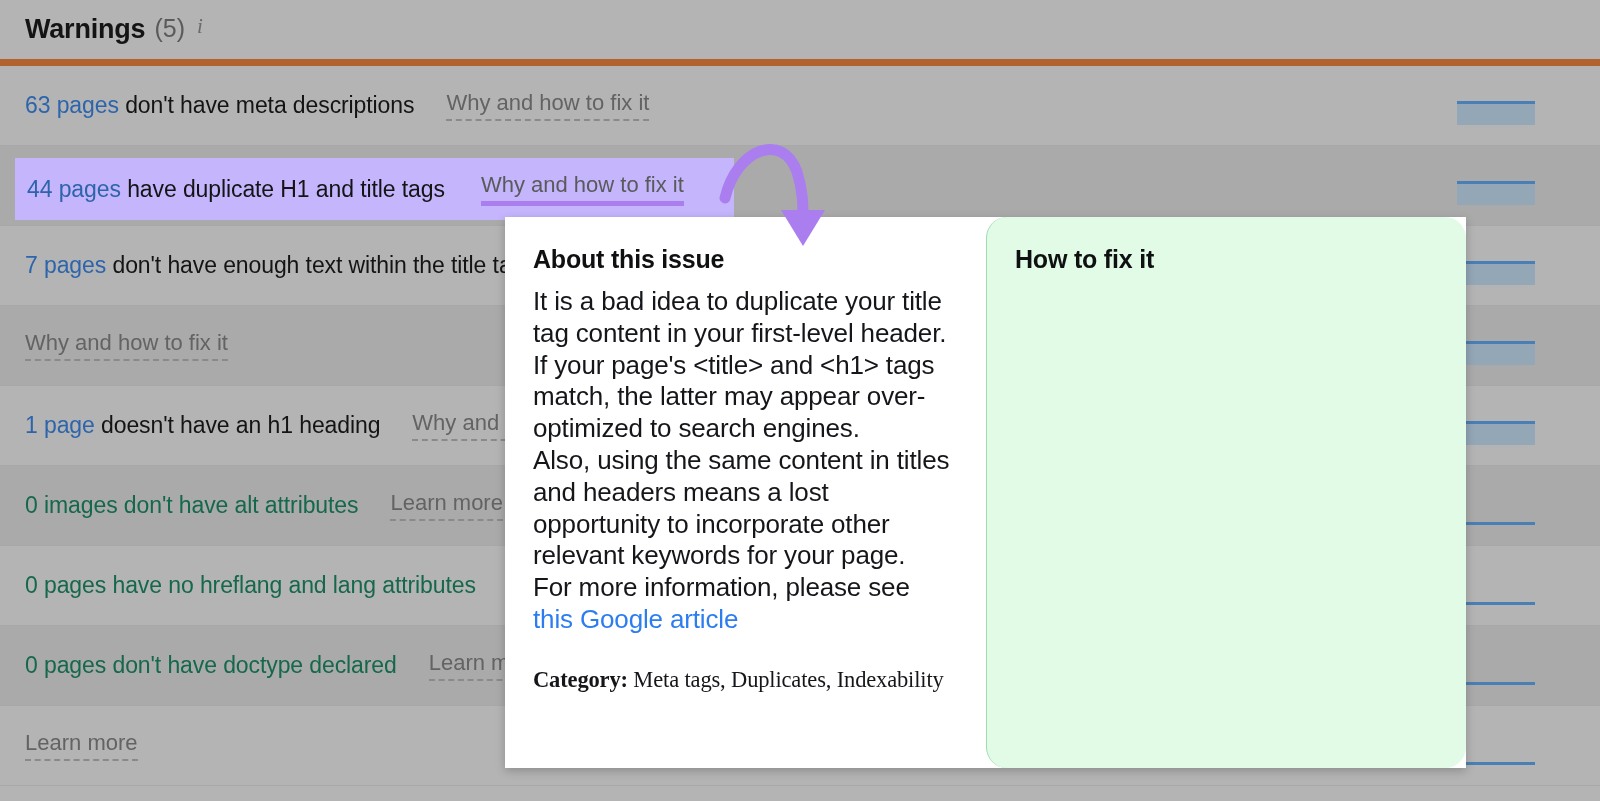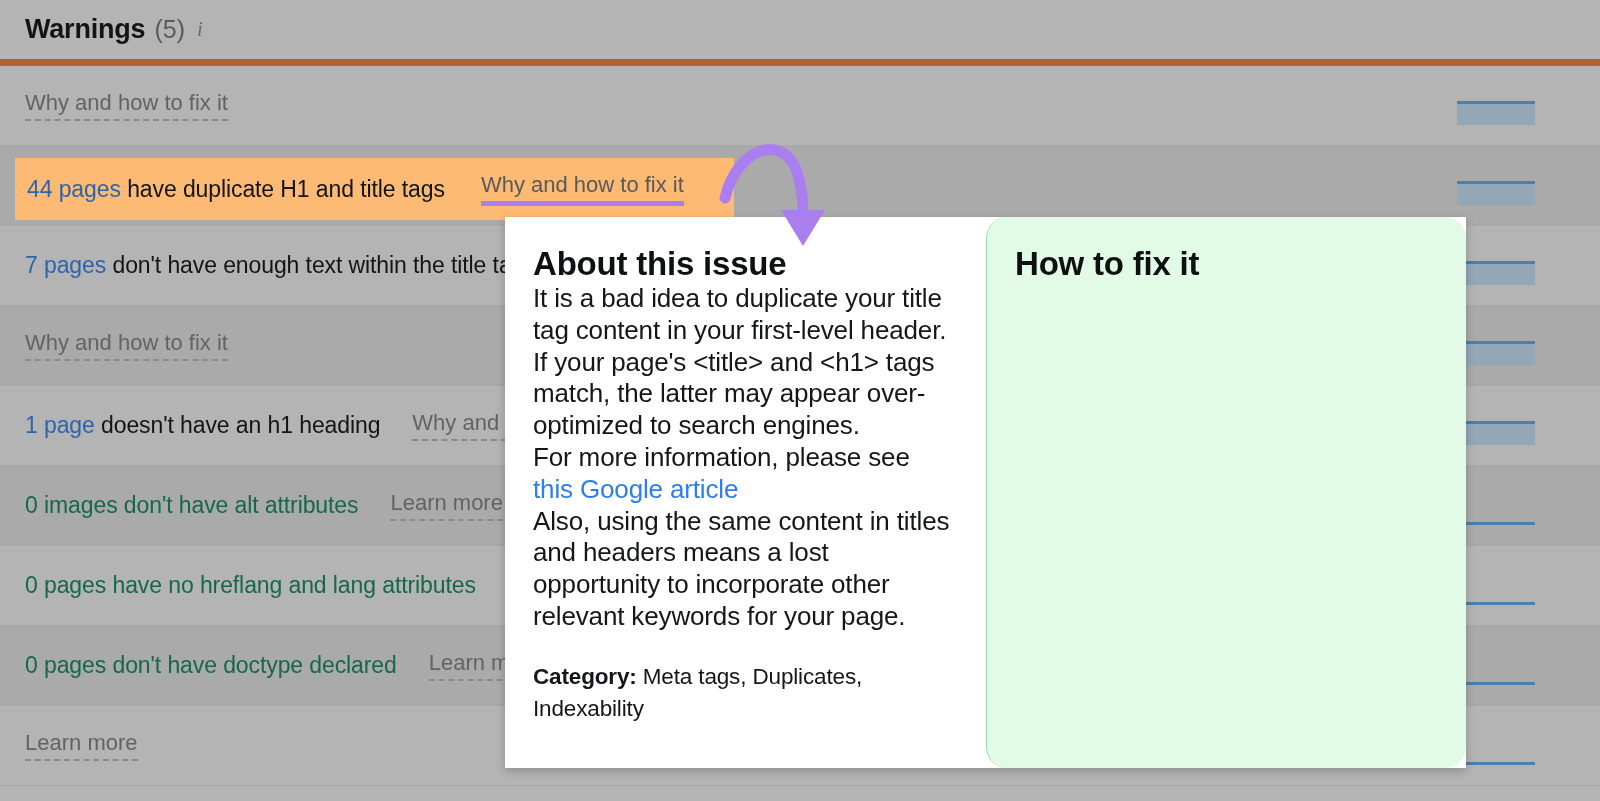--- a/index.html
+++ b/index.html
@@ -12,21 +12,21 @@
   }
 
   #root { position: relative; width: 1600px; height: 801px; background: #b4b4b4; }
 
   
   .panel-header {
     position: absolute; left: 0; top: 0; width: 1600px; height: 59px;
     background: #b4b4b4;
     display: flex; align-items: center;
   }
-  .panel-title-wrap { display: flex; align-items: center; gap: 9px; padding-left: 25px; }
+  .panel-title-wrap { display: flex; align-items: flex-start; gap: 9px; padding-left: 25px; }
   .panel-title { font-size: 27px; font-weight: bold; color: #141414; letter-spacing: -0.2px; }
   .panel-count { font-size: 25px; color: #5a5a5a; font-weight: 400; }
   .info-icon {
     font-style: italic; font-family: "Liberation Serif", serif;
     font-size: 21px; color: #6b6b6b; margin-left: 3px; cursor: pointer;
   }
 
   .accent-rule {
     position: absolute; left: 0; top: 59px; width: 1600px; height: 7px;
     background: #b2622c;
@@ -57,21 +57,21 @@
     font-size: 22px; color: #636363;
     border-bottom: 2px dashed #8a8a8a;
     padding-bottom: 3px;
     cursor: pointer; white-space: nowrap;
   }
 
   
   .row-highlight {
     position: absolute; left: 15px; top: 158px;
     width: 719px; height: 62px;
-    background: #fdba74;
+    background: #c4b5fd;
     display: flex; align-items: center; gap: 36px;
     padding-left: 12px;
     z-index: 6;
   }
   .row-highlight .row-text { font-size: 23px; }
   .row-highlight .hl-link {
     font-size: 22px; color: #5a5a5a;
     border-bottom: 5px solid #ab7ef0;
     padding-bottom: 3px; cursor: pointer;
   }
@@ -103,48 +103,49 @@
     z-index: 10;
   }
   .tip-left {
     width: 481px; padding: 28px 30px 0 28px; background: #ffffff;
   }
   .tip-right {
     flex: 1; padding: 28px 30px 0 28px;
     background: #e1fbe6; border-left: 1px solid #9ddcae; border-radius: 21px;
   }
   .tip-h {
-    font-size: 33px; font-weight: bold; color: #0f1012;
-    letter-spacing: -0.2px;
+    font-size: 25px; font-weight: bold; color: #0f1012;
+    margin-bottom: 12px; letter-spacing: -0.2px;
   }
   .tip-p {
     font-size: 26px; line-height: 31.8px; color: #15161a;
     letter-spacing: -0.15px;
   }
   .tip-link { color: #2c7df0; cursor: pointer; }
-  .tip-cat { font-size: 22.5px; line-height: 31.8px; color: #15161a; margin-top: 28px; letter-spacing: -0.15px; }
+  .tip-cat { font-size: 22.5px; line-height: 31.8px; color: #15161a; margin-top: 28px; letter-spacing: -0.15px; font-family: Liberation Serif, serif; }
   .tip-cat b { font-weight: bold; }
 </style>
 </head>
 <body>
 
 <div id="root">
 
   <div class="panel-header">
     <div class="panel-title-wrap">
       <span class="panel-title">Warnings</span>
       <span class="panel-count">(5)</span>
       <span class="info-icon">i</span>
     </div>
   </div>
   <div class="accent-rule"></div>
 
   <div class="rows" id="rows">
       <div class="issue-row">
         <div class="row-inner">
+          <div class="row-text"><span class="row-count">63 pages</span><span> don't have meta descriptions</span></div>
           <div class="row-link">Why and how to fix it</div>
         </div>
         <div class="spark" style="top: 21px;">
           <div class="bar" style="height: 62%;"></div>
         </div>
       </div>
       <div class="issue-row shade">
         <div class="row-inner">
           <div class="row-text"><span class="row-count">44 pages</span><span> have duplicate H1 and title tags</span></div>
           <div class="row-link">Why and how to fix it</div>
@@ -227,22 +228,22 @@
     <svg width="120" height="145" viewBox="0 0 120 145">
       <path d="M10 88 C 22 38, 68 22, 82 62 C 88 80, 88 96, 88 108" stroke="#ab7ef0" stroke-width="11" fill="none" stroke-linecap="round"></path>
       <polygon points="66,100 110,100 88,136" fill="#ab7ef0"></polygon>
     </svg>
   </div>
 
   <div class="tip">
     <div class="tip-left">
       <div class="tip-h">About this issue</div>
       <div class="tip-p">It is a bad idea to duplicate your title tag content in your first-level header. If your page's &lt;title&gt; and &lt;h1&gt; tags match, the latter may appear over-optimized to search engines.</div>
+      <div class="tip-p">Also, using the same content in titles and headers means a lost opportunity to incorporate other relevant keywords for your page.</div>
       <div class="tip-p"><span>For more information, please see </span><span class="tip-link">this Google article</span></div>
-      <div class="tip-p">Also, using the same content in titles and headers means a lost opportunity to incorporate other relevant keywords for your page.</div>
       <div class="tip-cat"><b>Category:</b><span> Meta tags, Duplicates, Indexability</span></div>
     </div>
     <div class="tip-right">
       <div class="tip-h">How to fix it</div>
     </div>
   </div>
 
 </div>
 
 </body></html>

